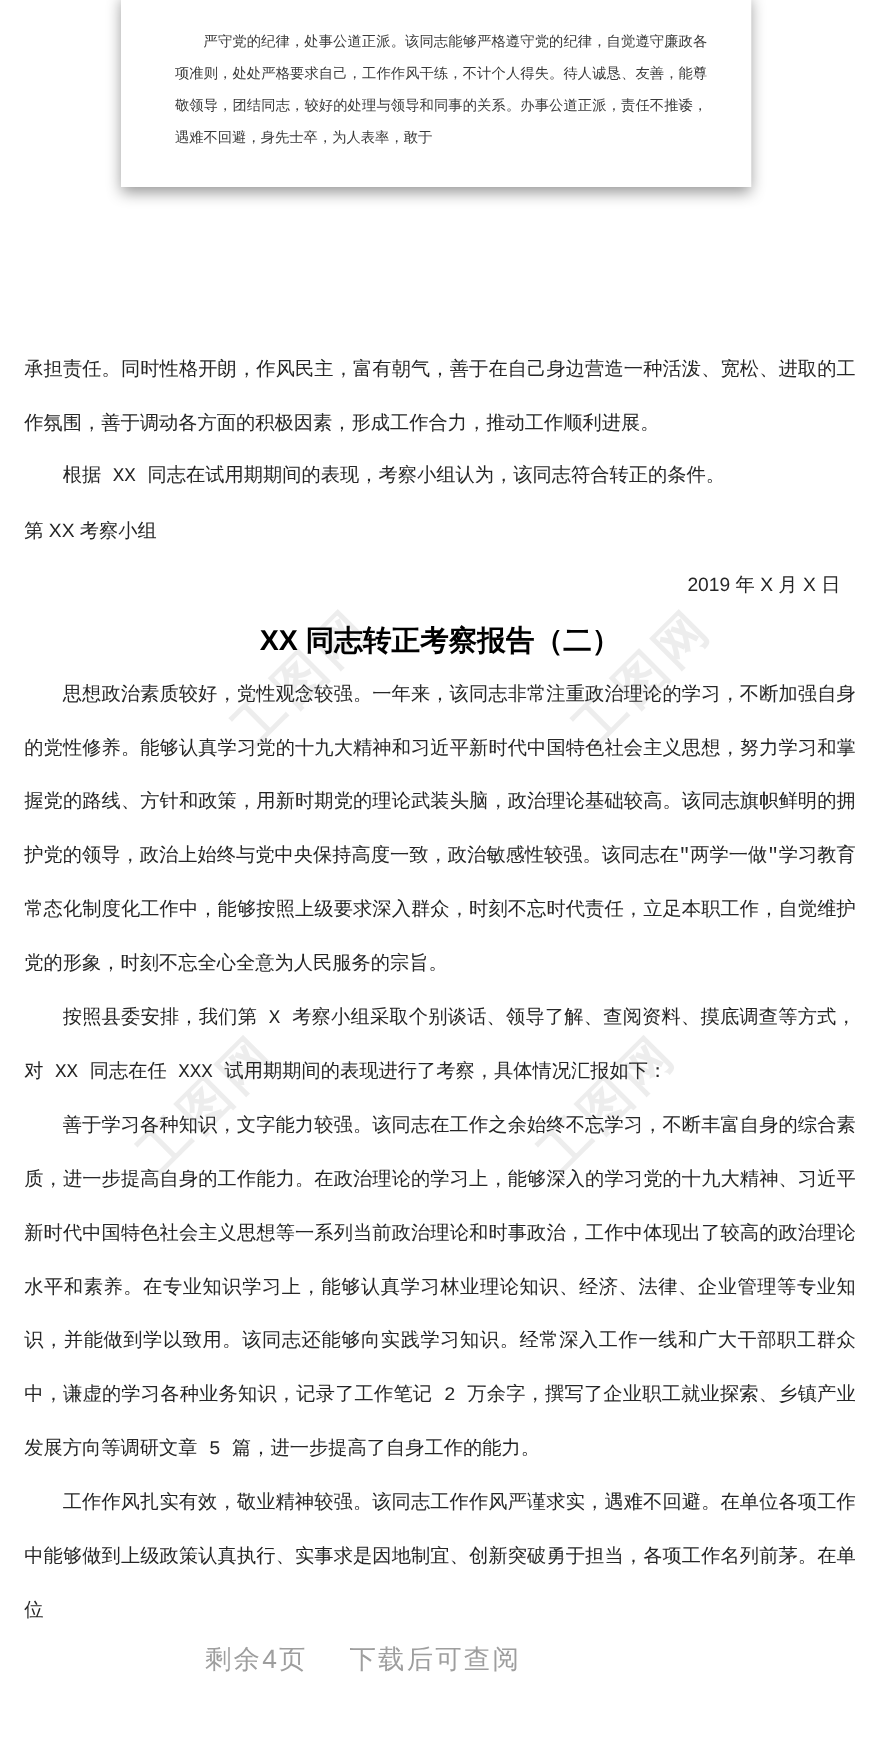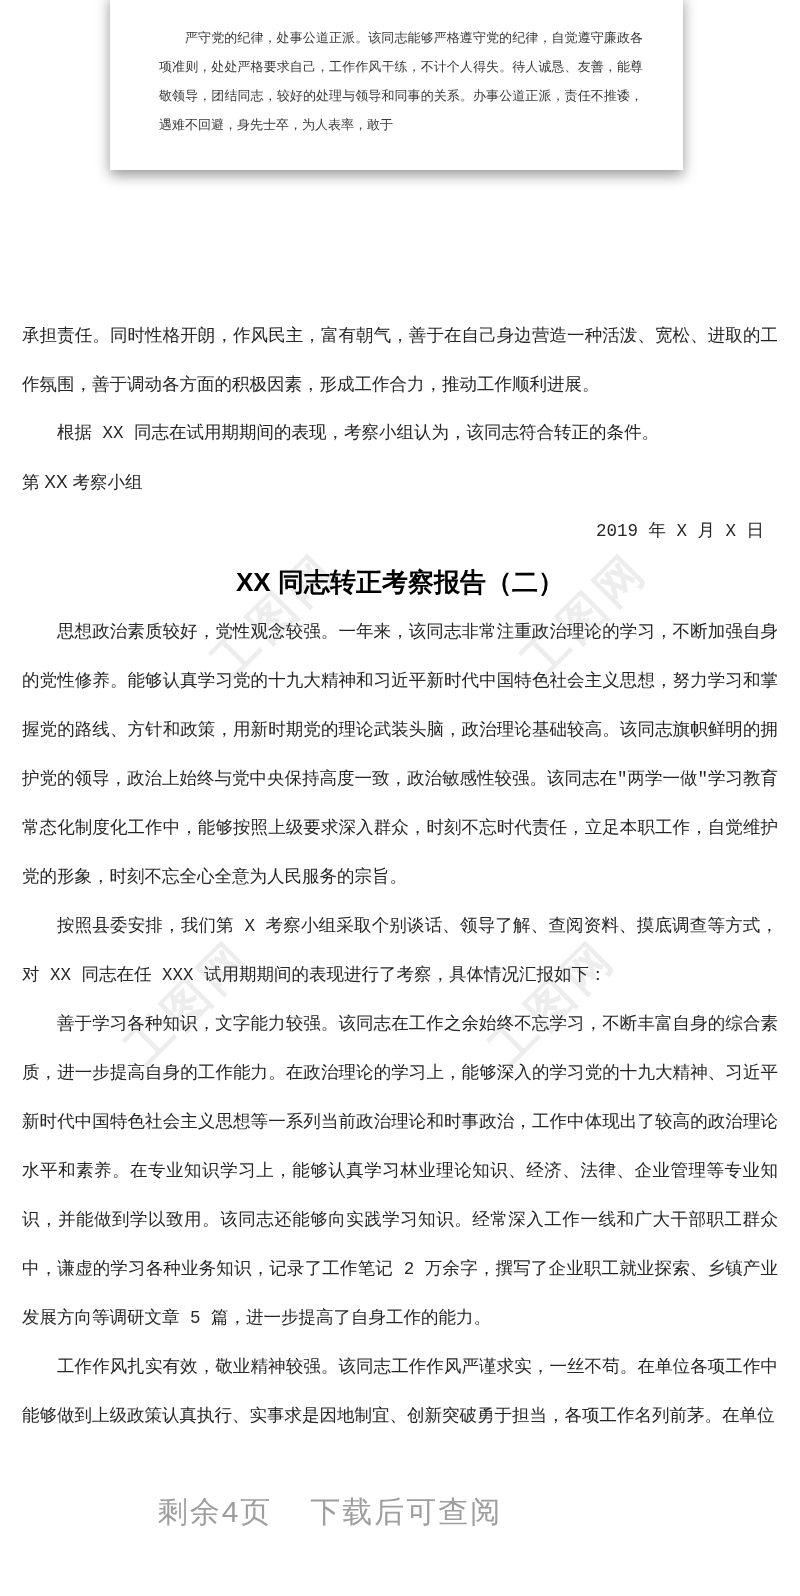--- a/index.html
+++ b/index.html
@@ -82,42 +82,41 @@
   }
   .sig-line {
     margin: 0;
     text-align: left;
     padding-right: 10px;
   }
   .date-line {
     margin: 0;
     text-align: right;
     padding-right: 14px;
-    font-family: Liberation Mono, monospace;
   }
   .doc-title {
     margin: 0;
     font-size: 26px;
     line-height: 52px;
     font-weight: bold;
     color: #000000;
     text-align: center;
     text-indent: 0;
   }
 
   
   .footer {
     position: absolute;
     z-index: 2;
     left: 0;
     top: 1492px;
     width: 660px;
     text-align: center;
     color: #9e9e9e;
-    font-size: 30px;
+    font-size: 24px;
     letter-spacing: 2px;
     white-space: nowrap;
   }
   .footer .gap-right {
     margin-right: 38px;
   }
 </style>
 </head>
 <body>
 
@@ -134,18 +133,18 @@
 
 <div class="doc-body">
   <p class="para-continuation">承担责任。同时性格开朗，作风民主，富有朝气，善于在自己身边营造一种活泼、宽松、进取的工作氛围，善于调动各方面的积极因素，形成工作合力，推动工作顺利进展。</p>
   <p class="para">根据 XX 同志在试用期期间的表现，考察小组认为，该同志符合转正的条件。</p>
   <p class="sig-line">第 XX 考察小组</p>
   <p class="date-line">2019 年 X 月 X 日</p>
   <h1 class="doc-title">XX 同志转正考察报告（二）</h1>
   <p class="para">思想政治素质较好，党性观念较强。一年来，该同志非常注重政治理论的学习，不断加强自身的党性修养。能够认真学习党的十九大精神和习近平新时代中国特色社会主义思想，努力学习和掌握党的路线、方针和政策，用新时期党的理论武装头脑，政治理论基础较高。该同志旗帜鲜明的拥护党的领导，政治上始终与党中央保持高度一致，政治敏感性较强。该同志在"两学一做"学习教育常态化制度化工作中，能够按照上级要求深入群众，时刻不忘时代责任，立足本职工作，自觉维护党的形象，时刻不忘全心全意为人民服务的宗旨。</p>
   <p class="para">按照县委安排，我们第 X 考察小组采取个别谈话、领导了解、查阅资料、摸底调查等方式，对 XX 同志在任 XXX 试用期期间的表现进行了考察，具体情况汇报如下：</p>
   <p class="para">善于学习各种知识，文字能力较强。该同志在工作之余始终不忘学习，不断丰富自身的综合素质，进一步提高自身的工作能力。在政治理论的学习上，能够深入的学习党的十九大精神、习近平新时代中国特色社会主义思想等一系列当前政治理论和时事政治，工作中体现出了较高的政治理论水平和素养。在专业知识学习上，能够认真学习林业理论知识、经济、法律、企业管理等专业知识，并能做到学以致用。该同志还能够向实践学习知识。经常深入工作一线和广大干部职工群众中，谦虚的学习各种业务知识，记录了工作笔记 2 万余字，撰写了企业职工就业探索、乡镇产业发展方向等调研文章 5 篇，进一步提高了自身工作的能力。</p>
-  <p class="para">工作作风扎实有效，敬业精神较强。该同志工作作风严谨求实，一丝不苟。在单位各项工作中能够做到上级政策认真执行、实事求是因地制宜、创新突破勇于担当，各项工作名列前茅。在单位</p>
+  <p class="para">工作作风扎实有效，敬业精神较强。该同志工作作风严谨求实，遇难不回避。在单位各项工作中能够做到上级政策认真执行、实事求是因地制宜、创新突破勇于担当，各项工作名列前茅。在单位</p>
 </div>
 
 <div class="footer">
   <span class="gap-right">剩余4页</span><span>下载后可查阅</span>
 </div>
 
 </body></html>

